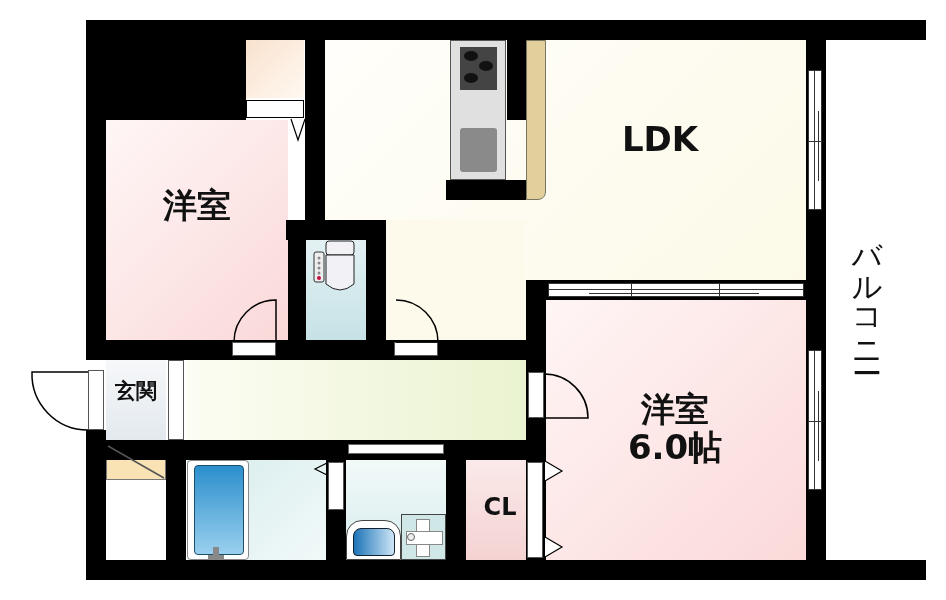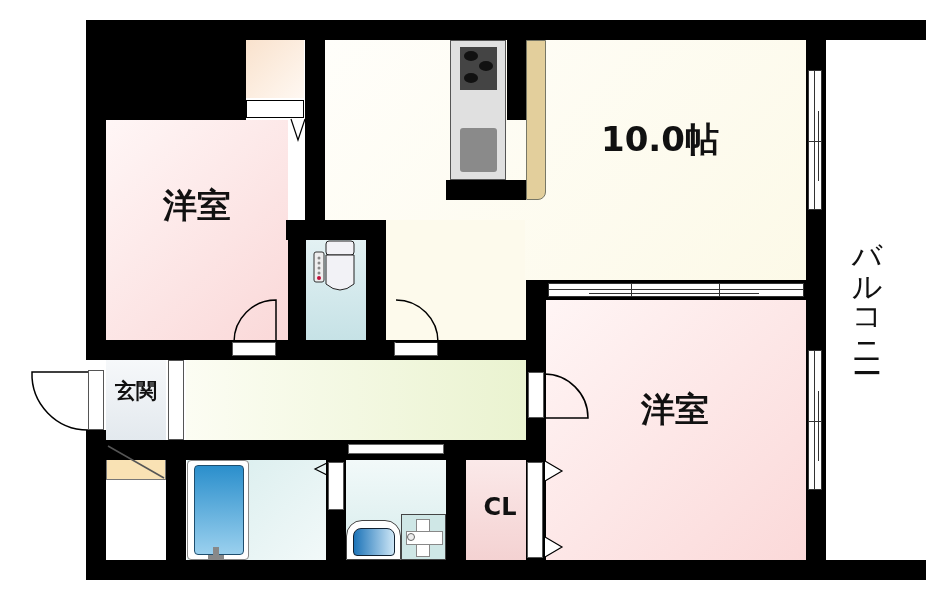--- a/index.html
+++ b/index.html
@@ -137,20 +137,21 @@
   </svg>
 
 <svg style="left:106px;top:444px;" width="60" height="36">
     <line x1="2" y1="2" x2="58" y2="34" stroke="#555" stroke-width="1.5"></line>
   </svg>
 
 <div class="lbl" style="left:106px;top:186px;width:182px;font-size:34px;">
   <div>洋室</div>
 </div>
 <div class="lbl" style="left:560px;top:120px;width:200px;font-size:34px;">
-  <div>10.0帖</div>
+  <div>LDK</div>
 </div>
 <div class="lbl" style="left:570px;top:390px;width:210px;font-size:34px;">
   <div>洋室</div>
+  <div>6.0帖</div>
 </div>
 <div class="lbl" style="left:104px;top:380px;width:64px;font-size:21px;">玄関</div>
 <div class="lbl" style="left:466px;top:494px;width:68px;font-size:24px;">CL</div>
 <div class="lbl" style="left:846px;top:222px;width:36px;font-size:30px;writing-mode:vertical-rl;text-orientation:upright;line-height:1;letter-spacing:0px;font-weight:normal;">バルコニー</div>
 
 </body></html>

